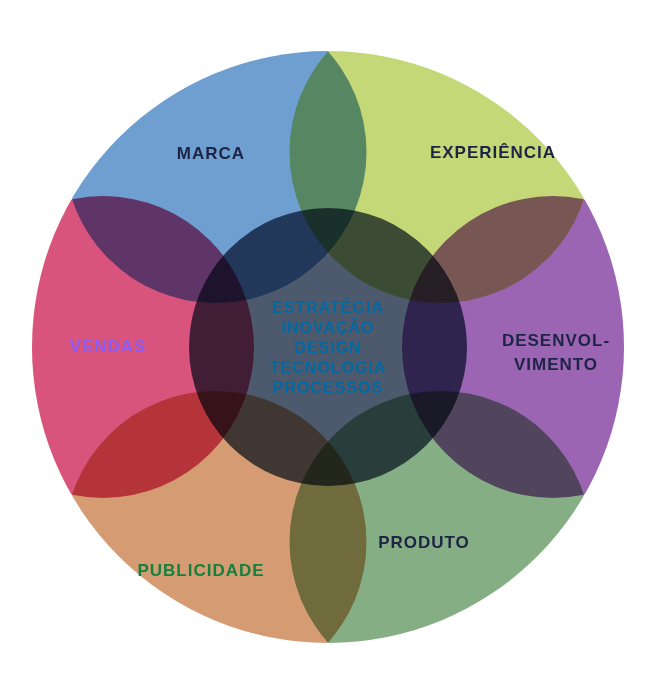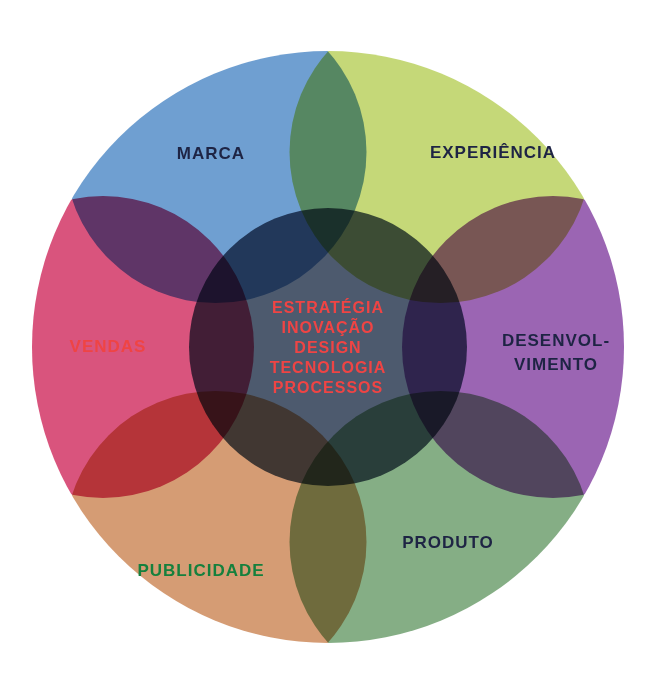--- a/index.html
+++ b/index.html
@@ -67,22 +67,22 @@
         <circle cx="215.5" cy="541.9" r="151" fill="#d59c74" class="petal"></circle>
         <circle cx="103.0" cy="347.0" r="151" fill="#d9547d" class="petal"></circle>
         <circle cx="328" cy="347" r="139" fill="#4d5a6e" class="center-circle"></circle>
       </g>
     </svg>
   <div id="labels">
       <div class="seg-label" style="left: 211px; top: 154px; color: rgb(30, 36, 68);">MARCA</div>
       <div class="seg-label" style="left: 449px; top: 153px; color: rgb(30, 36, 68); margin-left: 44px;">EXPERIÊNCIA</div>
       <div class="seg-label" style="left: 556px; top: 353px; color: rgb(30, 36, 68);">DESENVOL-
 VIMENTO</div>
-      <div class="seg-label" style="left: 448px; top: 543px; color: rgb(30, 36, 68);">PRODUTO</div>
+      <div class="seg-label" style="left: 424px; top: 543px; color: rgb(30, 36, 68);">PRODUTO</div>
       <div class="seg-label" style="left: 201px; top: 571px; color: #15803d;">PUBLICIDADE</div>
-      <div class="seg-label" style="left: 108px; top: 347px; color: #ef4444;">VENDAS</div>
+      <div class="seg-label" style="left: 108px; top: 347px; color: #8b5cf6;">VENDAS</div>
     </div>
-  <div id="center-label" class="center-label" style="left: 328px; top: 348px; color: #ef4444;">ESTRATÉGIA
+  <div id="center-label" class="center-label" style="left: 328px; top: 348px; color: #0369a1;">ESTRATÉGIA
 INOVAÇÃO
 DESIGN
 TECNOLOGIA
 PROCESSOS</div>
 </div>
 
 </body></html>

